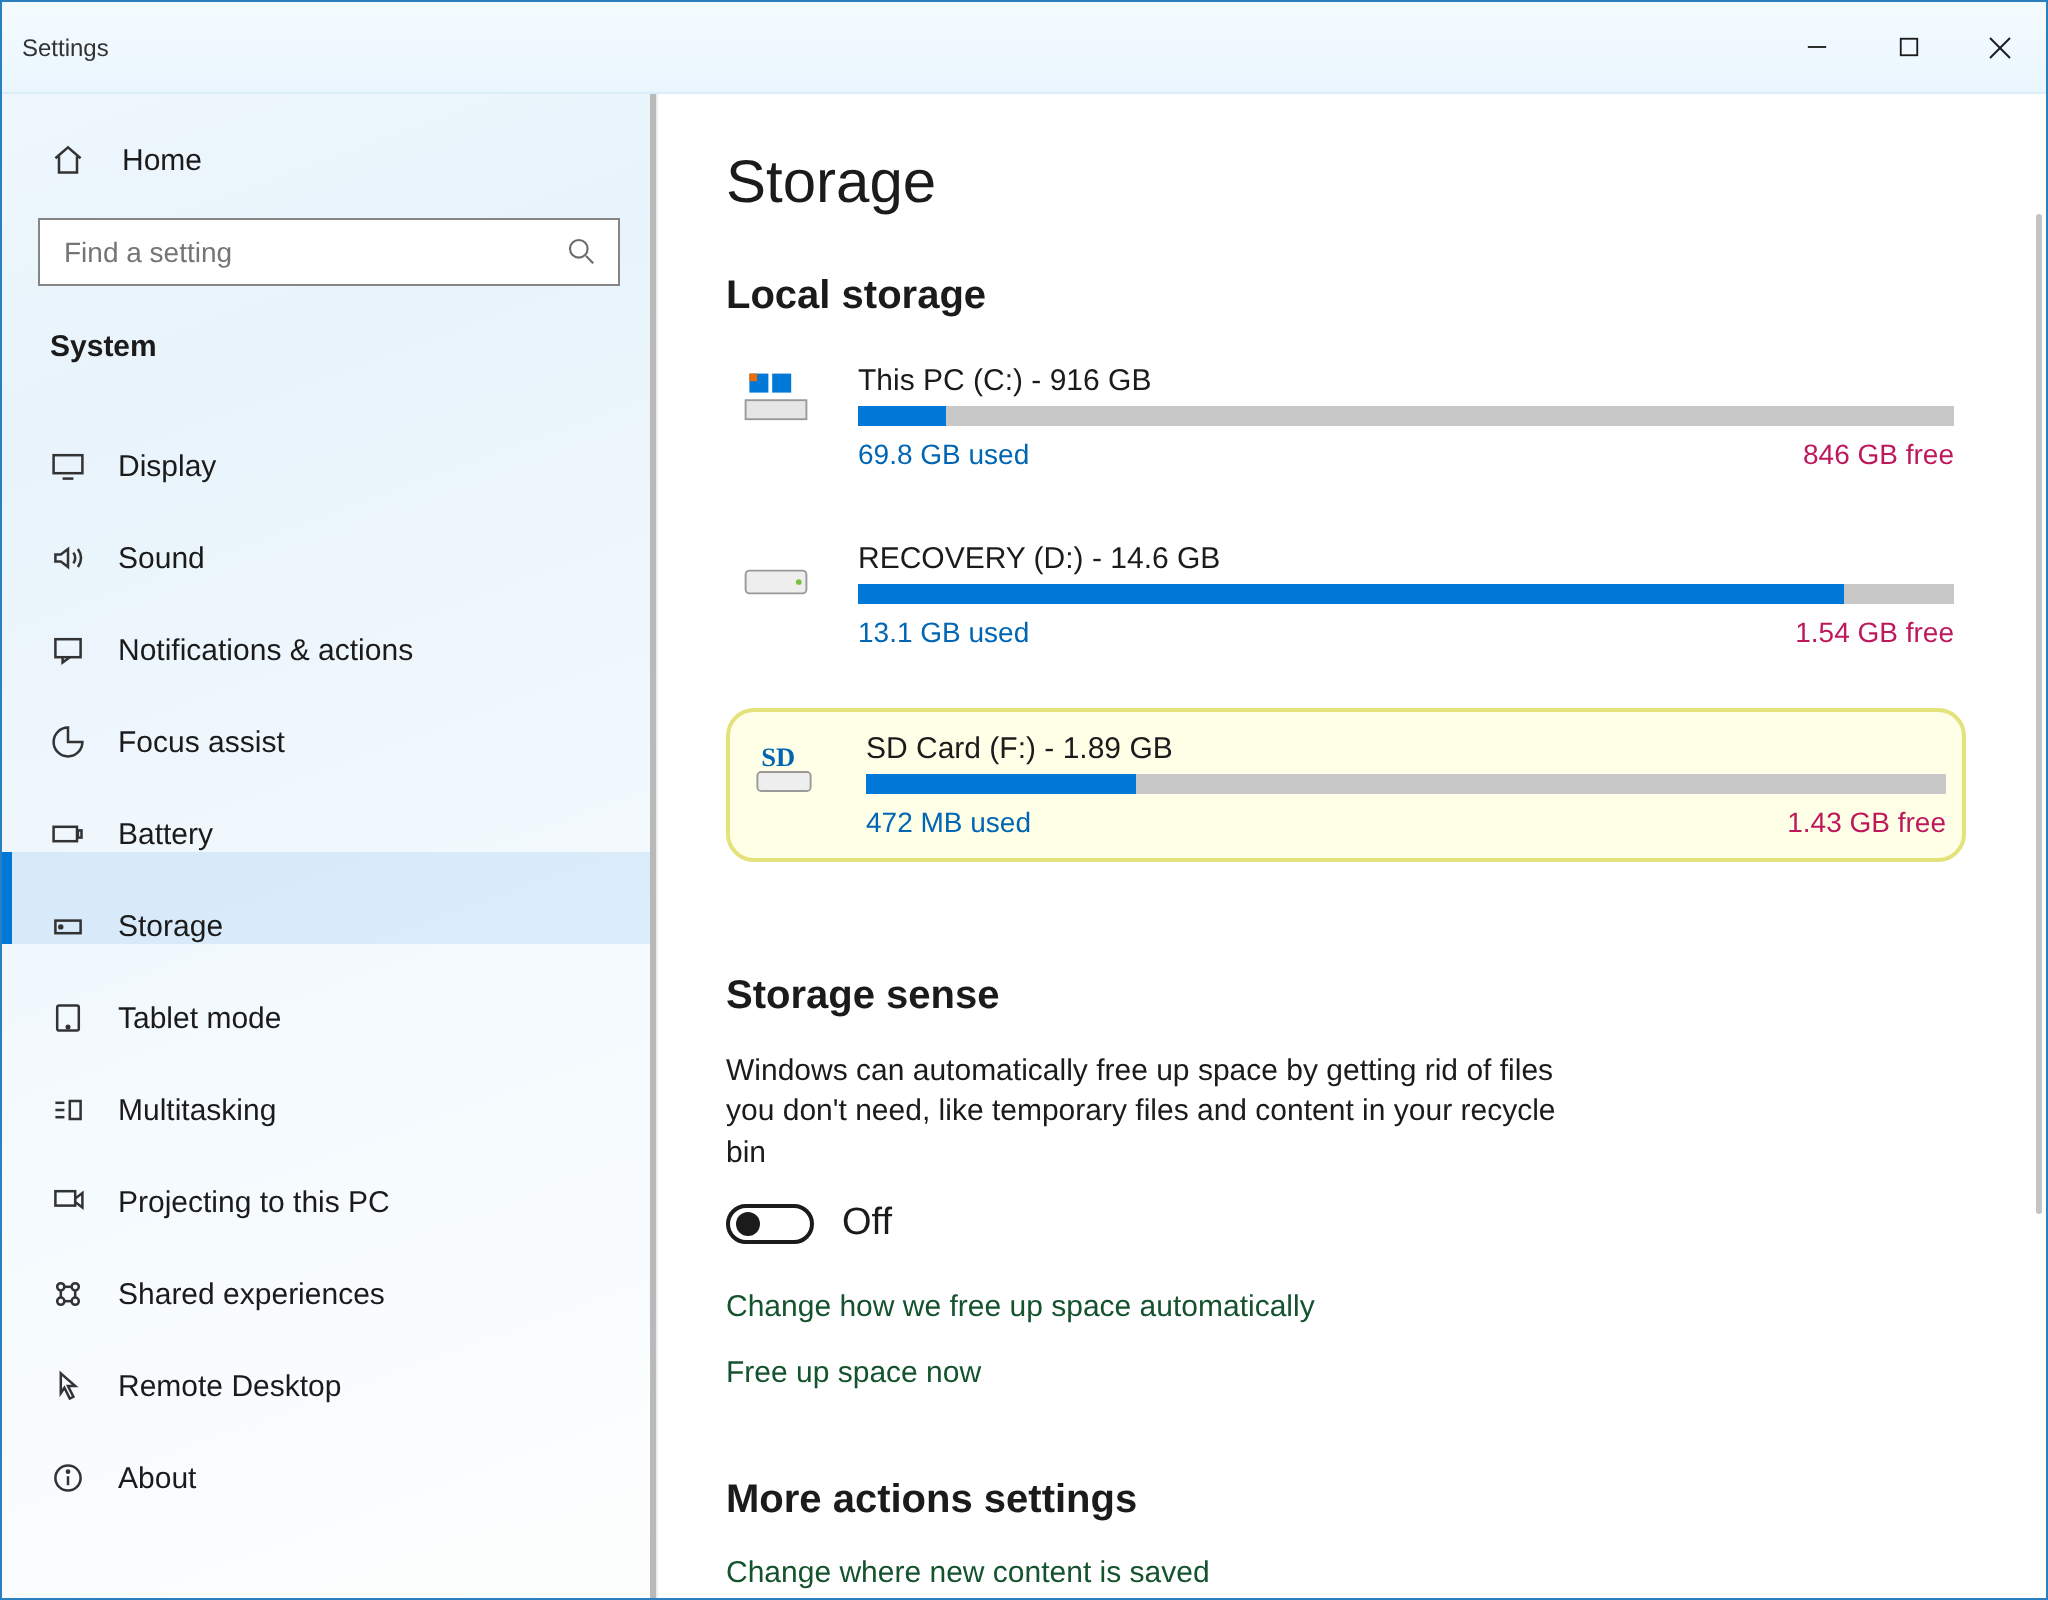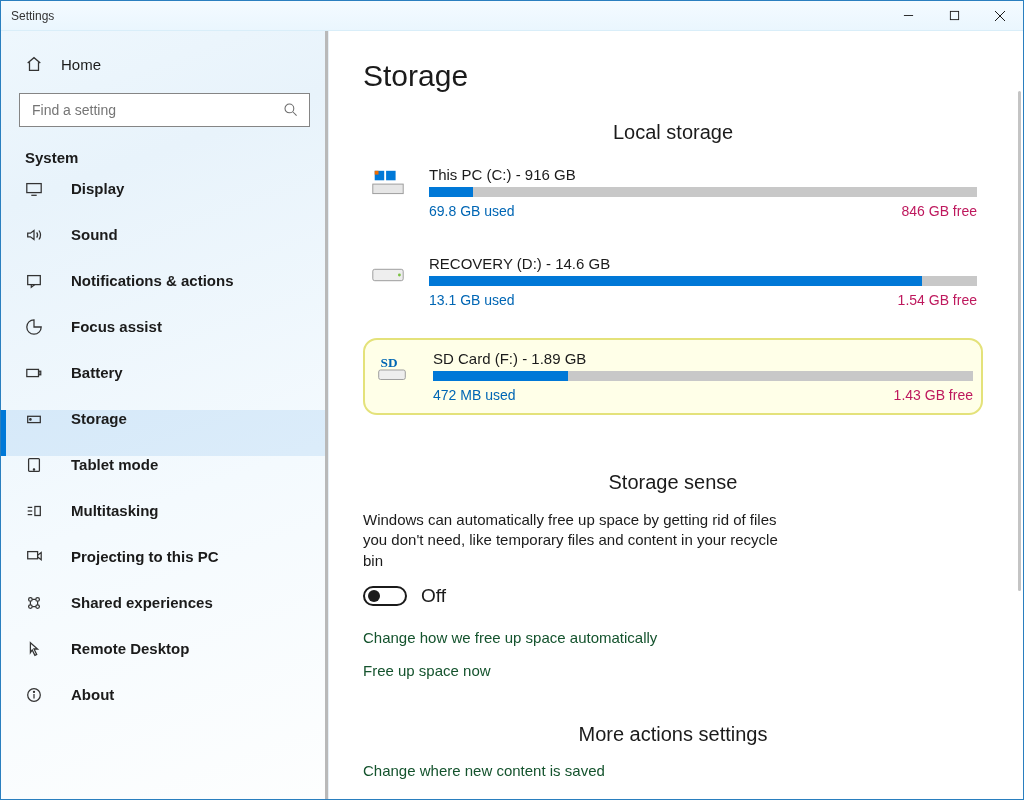--- a/index.html
+++ b/index.html
@@ -8,21 +8,21 @@
 
   .window {
     width: 1024px; height: 800px;
     border: 1px solid #2a7fbf;
     display: flex; flex-direction: column;
     background: #fff;
   }
 
   
   .titlebar {
-    height: 30px; display: flex; align-items: center;
+    height: 46px; display: flex; align-items: center;
     padding-left: 10px; font-size: 12px; color: #333;
     background: linear-gradient(to bottom, #f4fbff, #eaf6fe);
     border-bottom: 1px solid #d9eef9;
   }
   .titlebar .spacer { flex: 1; }
   .win-btn { width: 46px; height: 30px; display:flex; align-items:center; justify-content:center; cursor:default; }
   .win-btn svg { width: 11px; height: 11px; stroke: #1b1b1b; fill:none; stroke-width:1; }
   .win-btn.close svg { width: 12px; height: 12px; }
 
   
@@ -57,37 +57,36 @@
     flex:1; border:none; outline:none; font-size:14px; color:#be185d; background:transparent;
   }
   .search-box .mag { width:16px;height:16px; stroke:#6a6a6a; fill:none; stroke-width:1.3; }
 
   .section-header {
     padding: 0 24px 14px 24px; font-weight:700; font-size:15px;
   }
 
   .nav-list { display:flex; flex-direction:column; }
   .nav-item {
-    display:flex; align-items:flex-start; gap:28px;
+    display:flex; align-items:flex-end; gap:16px;
     height:46px; padding: 0 24px;
     font-size:15px;
     position:relative;
-    font-weight:bold;
   }
   .nav-item.selected { background: rgba(0,120,215,0.10); }
   .nav-item.selected::before {
     content:""; position:absolute; left:0; top:0; bottom:0; width:5px; background:#0078d7;
   }
   .nav-item .ico { width:18px; height:18px; flex:0 0 18px; display:flex; align-items:center; justify-content:center; }
   .nav-item .ico svg { width:18px; height:18px; stroke:#333; fill:none; stroke-width:1.4; }
 
   
   .main { flex:1; padding: 28px 40px 20px 34px; overflow-y:auto; position:relative; }
   .main h1 { font-weight:400; font-size:30px; margin:0 0 28px 0; }
-  .main h2 { font-weight:400; font-size:20px; margin: 0 0 16px 0; text-align: center; }
+  .main h2 { font-weight:700; font-size:20px; margin: 0 0 16px 0; }
 
   .drives { display:flex; flex-direction:column; gap:24px; margin-bottom: 56px; }
   .drive { display:flex; gap:22px; align-items:flex-start; padding:6px; border-radius:10px; }
   .drive.highlight { border:2px solid #e4e27a; background:#ffffe8; padding:10px 8px; border-radius:14px; }
   .drive-icon { width:38px; height:34px; flex:0 0 38px; display:flex; align-items:center; justify-content:center; }
   .drive-body { flex:1; }
   .drive-title { font-size:15px; margin-bottom:4px; }
   .bar { height:10px; width:100%; background:#c8c8c8; position:relative; margin-bottom:6px; }
   .bar-fill { position:absolute; left:0; top:0; bottom:0; background:#0078d7; }
   .drive-footer { display:flex; justify-content:space-between; font-size:14px; }

